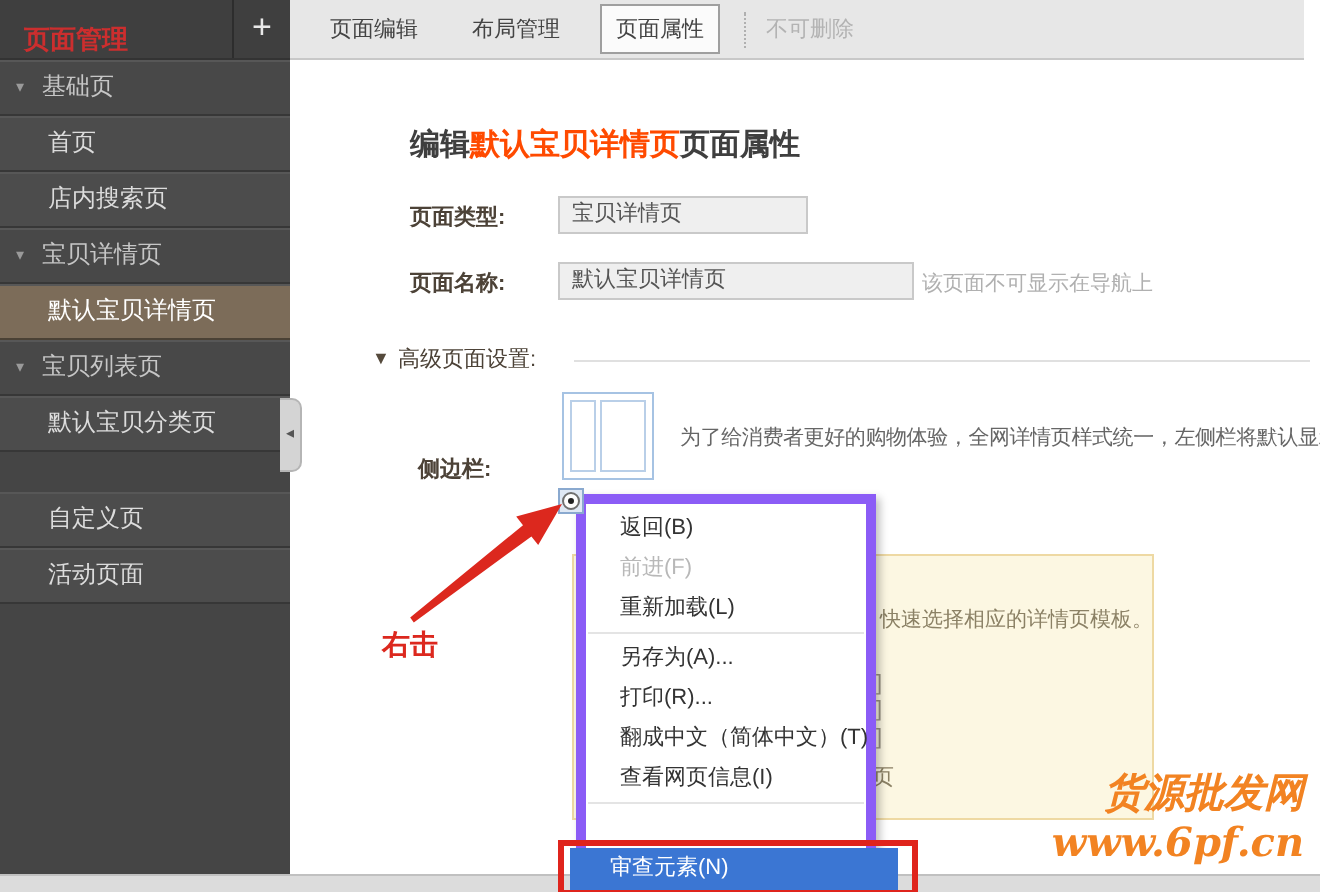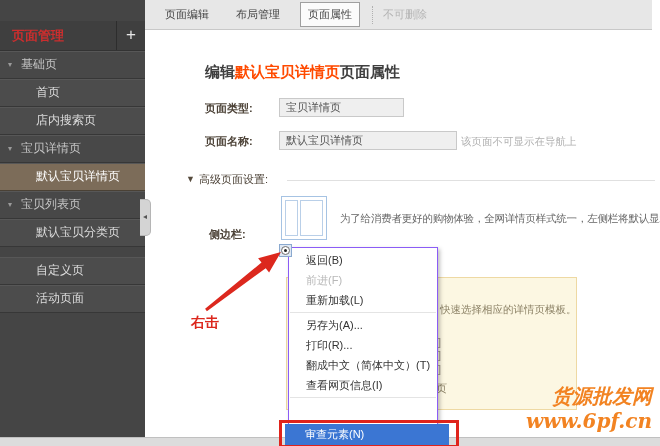--- a/index.html
+++ b/index.html
@@ -1,30 +1,30 @@
 <!DOCTYPE html>
 <html><head>
 <meta charset="utf-8">
 <style>
   html,body{margin:0;padding:0;background:#fff;}
   .stage{position:relative;width:660px;height:446px;overflow:hidden;background:#fff;
          font-family:"Liberation Sans","DejaVu Sans",sans-serif;}
 
   
   .sidebar{position:absolute;left:0;top:0;width:145px;height:437px;background:#454545;z-index:1;}
-  .sb-header{height:29px;background:#3f3f3f;border-bottom:1px solid #333;display:flex;align-items:center;margin-top:21px;}
+  .sb-header{height:29px;background:#3f3f3f;border-bottom:1px solid #333;display:flex;align-items:flex-end;}
   .sb-title{flex:1;color:#cc2e2e;font-weight:bold;font-size:13px;padding-left:12px;}
   .sb-plus{width:28px;height:29px;border-left:1px solid #2d2d2d;color:#e8e8e8;font-size:17px;
            text-align:center;line-height:27px;cursor:pointer;}
   .sb-row{position:relative;height:27px;line-height:27px;border-bottom:1px solid #373737;
-          background:#4c4c4c;color:#dcdcdc;font-size:12px;padding-left:36px;box-shadow:inset 0 1px 0 #575757;}
+          background:#4c4c4c;color:#dcdcdc;font-size:12px;padding-left:24px;box-shadow:inset 0 1px 0 #575757;}
   .sb-row.section{background:#484848;color:#c6c6c6;padding-left:21px;}
   .sb-row.selected{background:#7c6c59;color:#fff;border-bottom:1px solid #4a4135;}
   .sb-row .tri{position:absolute;left:8px;top:0;font-size:8px;color:#9a9a9a;}
-  .sb-row.gap{margin-top:10px;}
+  .sb-row.gap{margin-top:20px;}
   .collapse-handle{position:absolute;left:140px;top:199px;width:10px;height:35px;background:#d4d4d4;
           border:1px solid #b5b5b5;border-left:none;border-radius:0 5px 5px 0;z-index:3;
           font-size:8px;color:#555;text-align:center;line-height:33px;cursor:pointer;}
 
   
   .tabbar{position:absolute;left:145px;top:0;width:507px;height:29px;background:#e7e7e7;
           border-bottom:1px solid #c8c8c8;display:flex;align-items:center;font-size:11px;color:#444;z-index:1;}
   .tab{margin-left:13px;padding:4px 7px;cursor:pointer;white-space:nowrap;}
   .tab.active{background:#fbfbfb;border:1px solid #9f9f9f;}
   .tab-sep{height:18px;border-left:1px dotted #b0b0b0;margin:0 10px 0 12px;}
@@ -53,21 +53,21 @@
           border:1px solid #eed9a3;box-sizing:border-box;z-index:4;}
   .frag{position:absolute;z-index:5;color:#8b8165;white-space:nowrap;}
   .frag.line{left:440px;top:303px;font-size:10.5px;}
   .frag.b1{left:438px;top:336px;font-size:11px;color:#9a9384;}
   .frag.b2{left:438px;top:349px;font-size:11px;color:#9a9384;}
   .frag.b3{left:438px;top:363px;font-size:11px;color:#9a9384;}
   .frag.b4{left:436px;top:381px;font-size:11px;}
 
   
   .ctx{position:absolute;left:288px;top:247px;width:150px;height:199px;background:#fff;
-       border:1px solid #8b5cf6;box-sizing:border-box;box-shadow:2px 2px 4px rgba(0,0,0,0.25);
+       border:5px solid #8b5cf6;box-sizing:border-box;box-shadow:2px 2px 4px rgba(0,0,0,0.25);
        z-index:10;padding-top:2px;font-size:11px;color:#333;}
   .mi{height:20px;line-height:20px;padding-left:17px;white-space:nowrap;cursor:pointer;}
   .mi.disabled{color:#b8b8b8;cursor:default;}
   .msep{height:1px;background:#e4e4e4;margin:2px 1px;}
   .ctx-hl{position:absolute;left:285px;top:424px;width:164px;height:21px;background:#3b76d3;z-index:12;
           color:#fff;font-size:11px;line-height:21px;padding-left:20px;box-sizing:border-box;cursor:pointer;white-space:nowrap;}
 
   
   .radio-box{position:absolute;left:279px;top:244px;width:13px;height:13px;background:#dfe8f4;
              border:1px solid #8aa9cf;box-sizing:border-box;z-index:11;display:flex;align-items:center;justify-content:center;cursor:pointer;}

